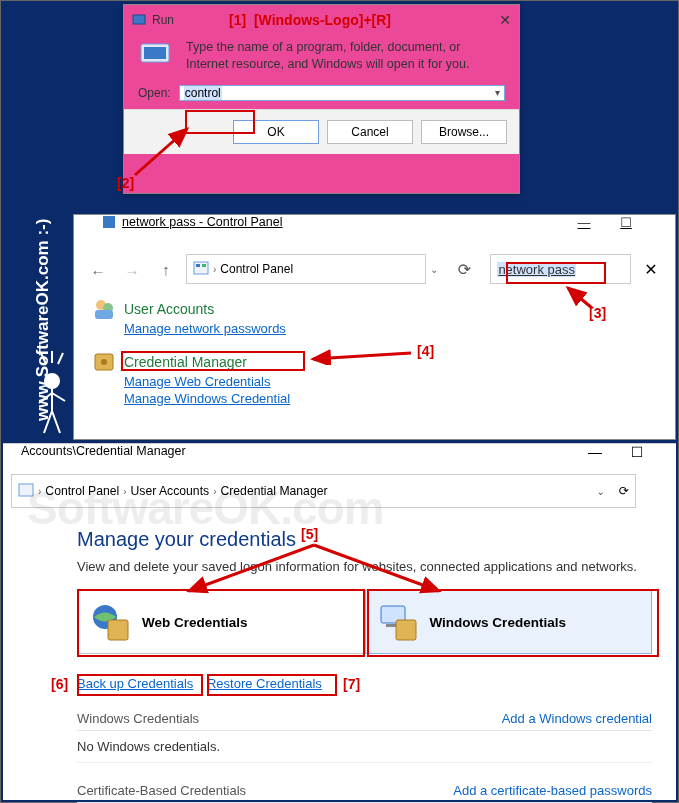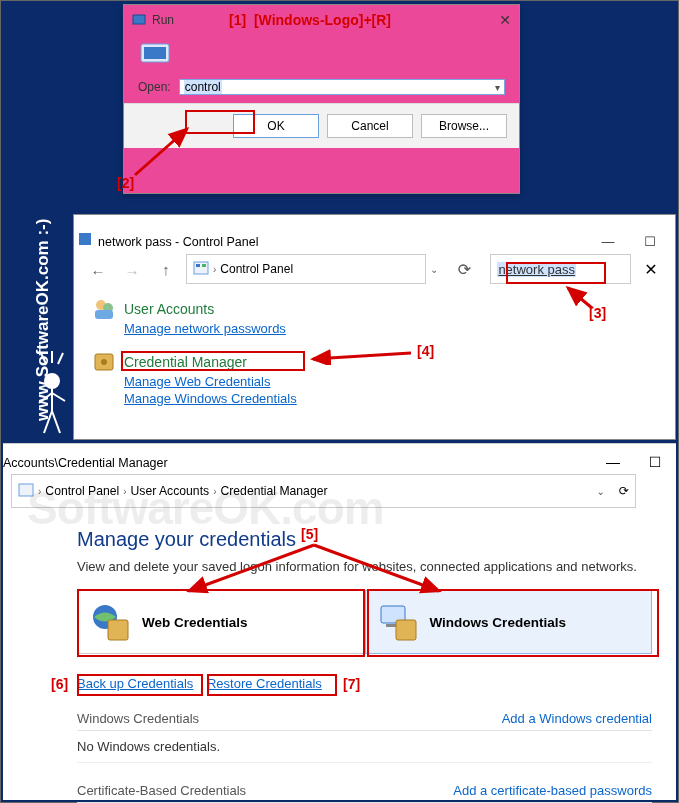--- a/index.html
+++ b/index.html
@@ -28,40 +28,40 @@
   .run .openlbl { font-size:12px; }
   .run .openfield { flex:1; height:16px; border:1px solid #7aa7e0; display:flex; align-items:center; padding:0 4px; background:#fff; }
   .run .openfield .val { background:#cfe3ff; color:#000; font-size:12px; padding:0 1px; }
   .run .openfield .dd { margin-left:auto; color:#555; font-size:10px; }
   .run .btnrow { background:#f2f2f2; border-top:1px solid #ddd; padding:10px 12px; display:flex; justify-content:flex-end; gap:8px; }
   .run .btn { width:86px; height:24px; font-size:12px; border:1px solid #bcbcbc; background:#fff; display:flex; align-items:center; justify-content:center; }
   .run .btn.ok { border-color:#6b9fe0; }
 
   
   .cp1 { position:absolute; left:72px; top:213px; right:2px; height:226px; background:#fff; border:1px solid #888; }
-  .cp1 .tb { height:34px; display:flex; align-items:flex-end; padding:0 4px; font-size:12.5px; }
+  .cp1 .tb { height:34px; display:flex; align-items:flex-start; padding:0 28px; font-size:12.5px;text-decoration:underline; }
   .cp1 .tb .ico { margin-right:6px; }
   .cp1 .tb .spacer { flex:1; }
   .cp1 .tb .winbtn { width:42px; text-align:center; font-size:13px; color:#333; }
   .cp1 .nav { height:40px; display:flex; align-items:center; padding:0 10px; gap:6px; }
   .cp1 .nav .navbtn { width:28px; height:28px; display:flex; align-items:center; justify-content:center; color:#666; font-size:15px; }
   .cp1 .nav .crumbs { border:1px solid #ccc; height:30px; flex:0 0 240px; display:flex; align-items:center; padding:0 6px; gap:4px; font-size:12px; }
   .cp1 .nav .refresh { width:28px; text-align:center; color:#555; margin:0 6px; }
   .cp1 .nav .search { border:1px solid #ccc; height:30px; flex:1; display:flex; align-items:center; padding:0 6px; font-size:13px; color:#333; }
   .cp1 .nav .search .sval { background:#cfe3ff; padding:0 1px;text-decoration:underline; }
   .cp1 .nav .xbtn { width:28px; text-align:center; }
   .cp1 .results { padding:8px 18px; }
   .cp1 .reshdr { color:#1e7b3c; font-size:14px; display:flex; align-items:center; gap:8px; }
   .cp1 .reslink { color:#0a66cc; font-size:13px; text-decoration:underline; margin-left:32px; }
   .cp1 .res2 { margin-top:14px; }
   .cp1 .resico { width:24px; height:24px; display:inline-flex; align-items:center; justify-content:center; }
 
   
   .cp2 { position:absolute; left:2px; top:442px; right:2px; bottom:2px; background:#fff; border-top:1px solid #ccc; }
-  .cp2 .tb { height:26px; display:flex; align-items:flex-end; padding:0 0; font-size:12.5px; }
+  .cp2 .tb { height:26px; display:flex; align-items:flex-start; padding:0 18px; font-size:12.5px; }
   .cp2 .tb .spacer{flex:1;}
   .cp2 .tb .winbtn{width:42px;text-align:center;font-size:14px;}
   .cp2 .crumbs { height:34px; margin:4px 40px 2px 8px; border:1px solid #ccc; display:flex; align-items:center; font-size:12.2px; padding:0 6px; gap:4px; }
   .cp2 .crumbs .dd { margin-left:auto; color:#555; font-size:10px; }
   .cp2 .crumbs .refresh{ margin-left:10px; }
   .cp2 .content { padding:18px 24px 0 74px; }
   .cp2 h2 { margin:0 0 8px 0; color:#103a8a; font-weight:400; font-size:20px; }
   .cp2 .sub { font-size:13px; color:#333; margin-bottom:16px; }
   .cp2 .cards { display:flex; gap:0; }
   .cp2 .card { flex:1; height:64px; border:1px solid #ccc; display:flex; align-items:center; gap:12px; padding:0 12px; font-size:13.5px; font-weight:600; }
@@ -122,20 +122,21 @@
       <span class="close">✕</span>
     </div>
     <div class="body">
       <div class="row1">
         <div class="runico">
             <svg width="34" height="26">
               <rect x="2" y="4" width="28" height="18" rx="2" fill="#dfe9f7" stroke="#6b9fe0"></rect>
               <rect x="5" y="7" width="22" height="12" fill="#3a78c8"></rect>
             </svg>
           </div>
+        <div class="desc">Type the name of a program, folder, document, or Internet resource, and Windows will open it for you.</div>
       </div>
       <div class="openrow">
         <span class="openlbl">Open:</span>
         <div class="openfield">
           <span class="val">control</span>
           <span class="dd">▾</span>
         </div>
       </div>
     </div>
     <div class="btnrow">
@@ -202,21 +203,21 @@
       <div class="reshdr res2">
         <span class="resico">
             <svg width="24" height="24">
               <rect x="3" y="4" width="18" height="16" rx="2" fill="#e0b354" stroke="#a97b20"></rect>
               <circle cx="12" cy="12" r="3" fill="#a97b20"></circle>
             </svg>
           </span>
         <span>Credential Manager</span>
       </div>
       <div class="reslink">Manage Web Credentials</div>
-      <div class="reslink" style="margin-top:2px;">Manage Windows Credentials</div>
+      <div class="reslink" style="margin-top:2px;">Manage Windows Credential</div>
     </div>
   </div>
 
   <div class="annbox" style="left:505px; top:261px; width:100px; height:22px;"></div>
   <svg style="position:absolute; left:561px; top:283px; pointer-events:none;" width="40" height="30">
       <line x1="30" y1="24" x2="6" y2="4" stroke="#d30000" stroke-width="3" marker-end="url(#ah1)"></line>
     </svg>
   <div class="ann" style="left:588px; top:304px;">[3]</div>
   <div class="annbox" style="left:120px; top:350px; width:184px; height:20px;"></div>
   <svg style="position:absolute; left:306px; top:340px; pointer-events:none;" width="110" height="24">

